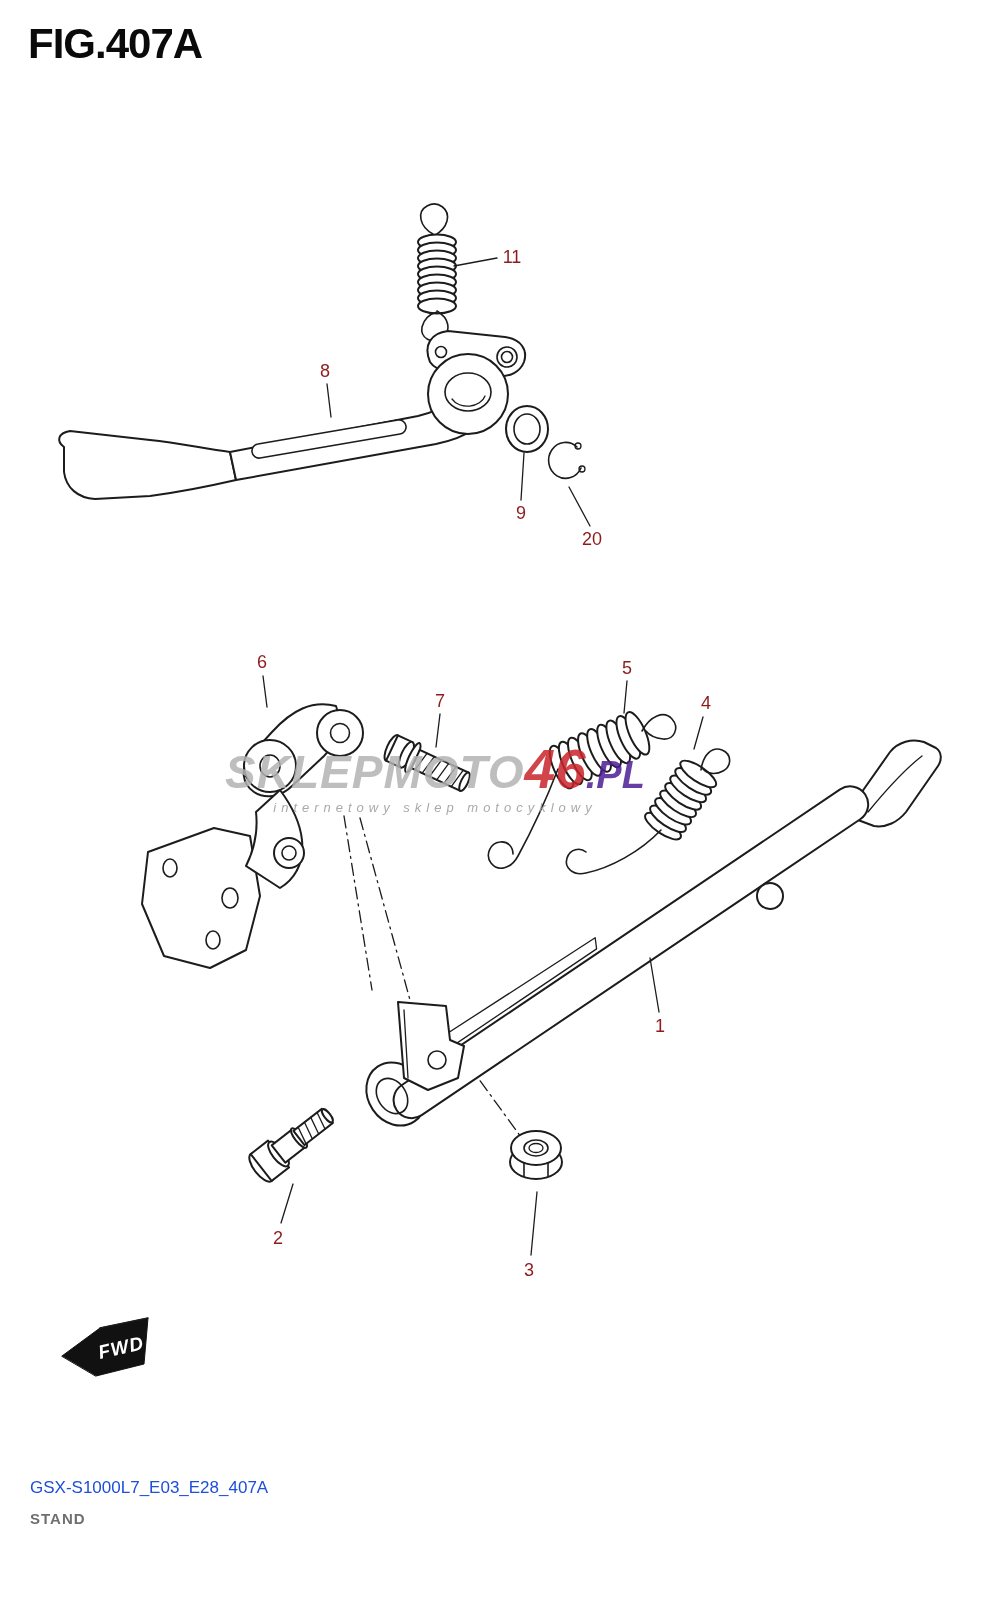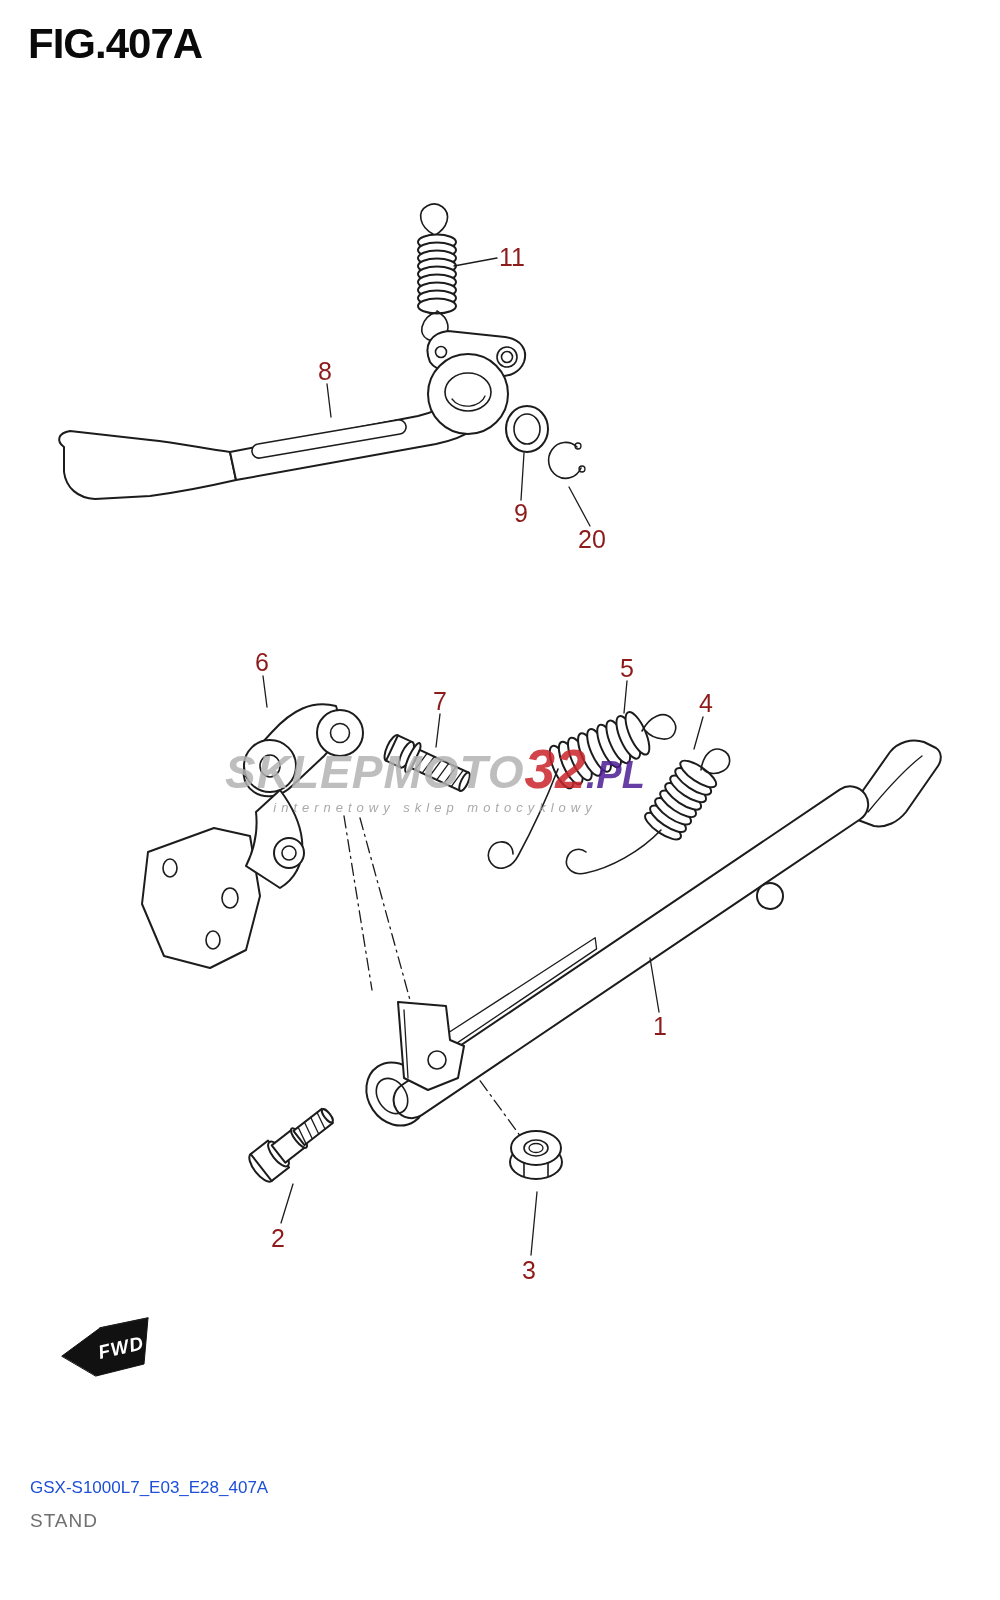--- a/index.html
+++ b/index.html
@@ -3,33 +3,33 @@
 <meta charset="utf-8">
 <style>
   * { margin:0; padding:0; box-sizing:border-box; }
   html,body { background:#ffffff; }
   body { font-family:"Liberation Sans", sans-serif; }
   .page { position:relative; width:1000px; height:1600px; background:#ffffff; overflow:hidden; }
 
   .fig-title { position:absolute; left:28px; top:20px; font-size:42px; font-weight:800;
                letter-spacing:-1px; color:#0a0a0a; }
 
-  .part-label { position:absolute; transform:translate(-50%,-50%); font-size:25px;
+  .part-label { position:absolute; transform:translate(-50%,-50%); font-size:18px;
                 color:#8e1b1b; font-weight:400; line-height:1; }
 
   .watermark { position:absolute; left:435px; top:778px; transform:translate(-50%,-50%);
                text-align:center; opacity:0.85; white-space:nowrap; }
   .wm-line1 { line-height:1; }
   .wm-main   { font-size:46px; font-weight:700; font-style:italic; color:#b3b3b3; letter-spacing:1px;margin-top:7px; }
   .wm-accent { font-size:55px; font-weight:800; font-style:italic; color:#c8242b; }
   .wm-suffix { font-size:38px; font-weight:800; font-style:italic; color:#4c1d95; }
   .wm-sub { margin-top:3px; font-size:13px; font-style:italic; letter-spacing:5px; color:#9a9a9a; }
 
   .footer-code { position:absolute; left:30px; top:1478px; font-size:17px; color:#1d4ed8; }
-  .footer-name { position:absolute; left:30px; top:1510px; font-size:19px; color:#6f6f6f; letter-spacing:1px; }
+  .footer-name { position:absolute; left:30px; top:1510px; font-size:15px; color:#6f6f6f; letter-spacing:1px;font-weight:bold; }
 
   .fwd-label { position:absolute; left:98px; top:1337px; color:#ffffff; font-weight:700;
                font-style:italic; font-size:19px; letter-spacing:1px; transform:rotate(-13deg); }
 
   svg.art { position:absolute; left:0; top:0; }
   svg.art path, svg.art circle, svg.art ellipse, svg.art line, svg.art rect {
     stroke:#1c1c1c; stroke-width:2; fill:none; stroke-linecap:round; stroke-linejoin:round;
   }
   svg.art .fw   { fill:#ffffff; }
   svg.art .thin { stroke-width:1.3; }
@@ -218,21 +218,21 @@
   <div class="part-label" style="left:627px; top:668px;">5</div>
   <div class="part-label" style="left:262px; top:662px;">6</div>
   <div class="part-label" style="left:440px; top:701px;">7</div>
   <div class="part-label" style="left:325px; top:371px;">8</div>
   <div class="part-label" style="left:521px; top:513px;">9</div>
   <div class="part-label" style="left:592px; top:539px;">20</div>
   <div class="part-label" style="left:512px; top:257px;">11</div>
 
   <div class="watermark">
     <div class="wm-line1">
-      <span class="wm-main">SKLEPMOTO</span><span class="wm-accent">32</span><span class="wm-suffix">.PL</span>
+      <span class="wm-main">SKLEPMOTO</span><span class="wm-accent">46</span><span class="wm-suffix">.PL</span>
     </div>
     <div class="wm-sub">internetowy sklep motocyklowy</div>
   </div>
 
   <div class="fwd-label">FWD</div>
 
   <div class="footer-code">GSX-S1000L7_E03_E28_407A</div>
   <div class="footer-name">STAND</div>
 
 </div>

